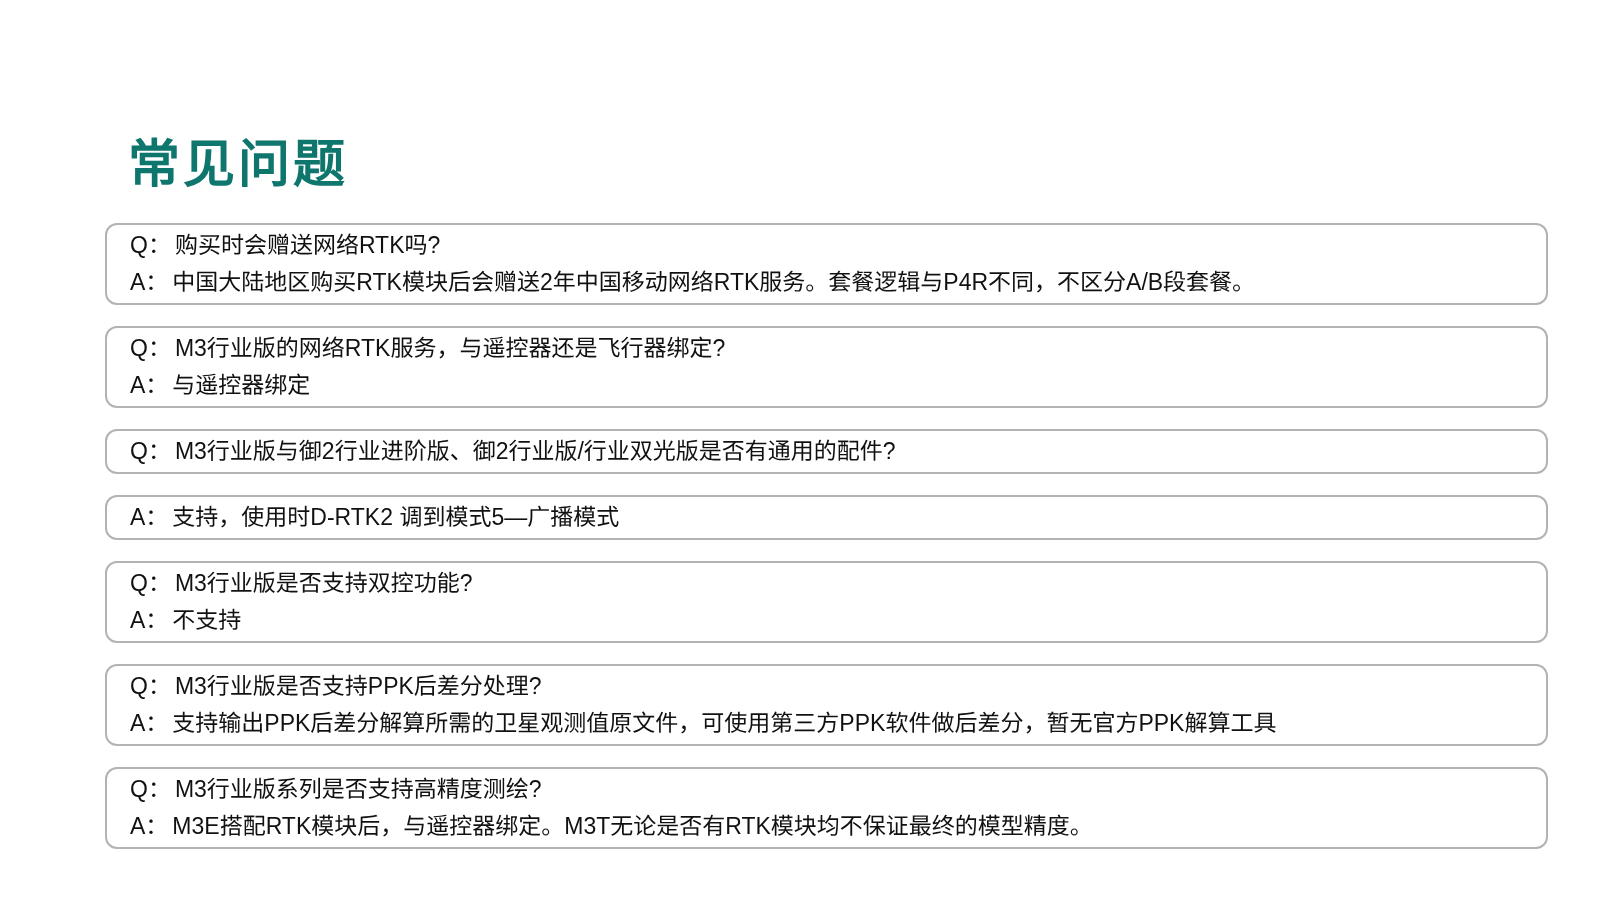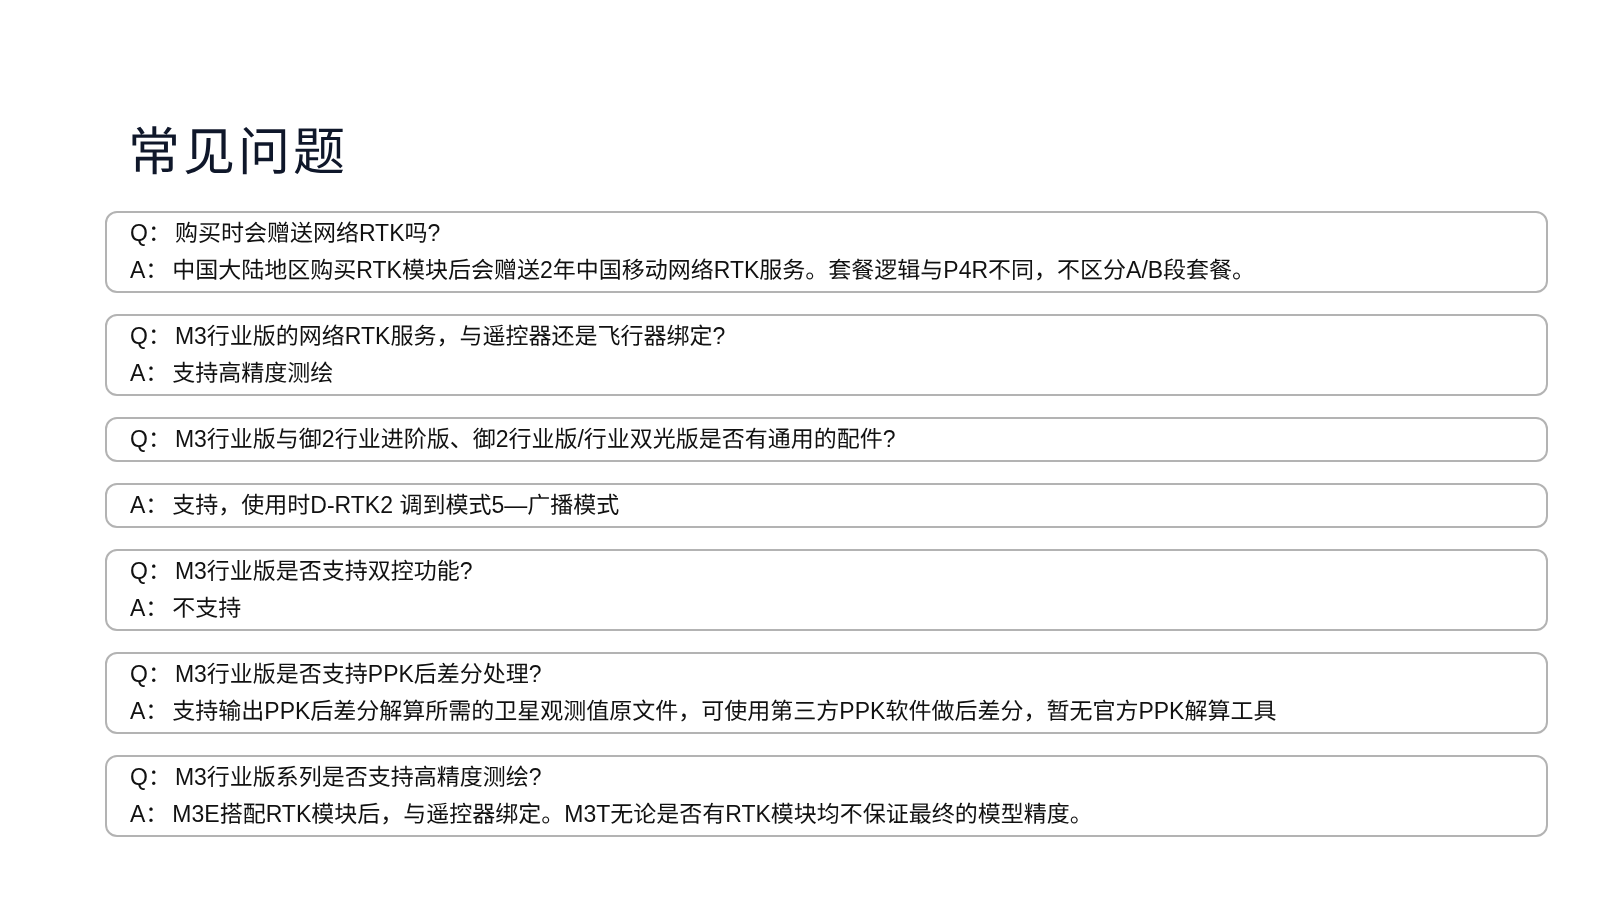--- a/index.html
+++ b/index.html
@@ -13,26 +13,26 @@
     overflow: hidden;
     font-family: "Liberation Sans", "DejaVu Sans", sans-serif;
     color: #111111;
   }
   .page {
     box-sizing: border-box;
     width: 1600px;
     padding: 120px 52px 0 105px;
   }
   .page-title {
-    margin: 4px 0 30px 23px;
+    margin: 16px 0 30px 23px;
     font-size: 52px;
     line-height: 1.1;
-    font-weight: 400;
+    font-weight: 700;
     letter-spacing: 3px;
-    color: #0f172a;
+    color: #0f766e;
   }
   .faq-box {
     box-sizing: border-box;
     border: 2px solid #b3b3b3;
     border-radius: 12px;
     padding: 2px 23px;
     margin-bottom: 21px;
     background: #ffffff;
   }
   .faq-line {
@@ -56,21 +56,21 @@
 
   <div class="faq-list">
 
     <div class="faq-box">
       <p class="faq-line"><span class="qa-prefix">Q：</span><span class="qa-text">购买时会赠送网络RTK吗?</span></p>
       <p class="faq-line"><span class="qa-prefix">A：</span><span class="qa-text">中国大陆地区购买RTK模块后会赠送2年中国移动网络RTK服务。套餐逻辑与P4R不同，不区分A/B段套餐。</span></p>
     </div>
 
     <div class="faq-box">
       <p class="faq-line"><span class="qa-prefix">Q：</span><span class="qa-text">M3行业版的网络RTK服务，与遥控器还是飞行器绑定?</span></p>
-      <p class="faq-line"><span class="qa-prefix">A：</span><span class="qa-text">支持高精度测绘</span></p>
+      <p class="faq-line"><span class="qa-prefix">A：</span><span class="qa-text">与遥控器绑定</span></p>
     </div>
 
     <div class="faq-box">
       <p class="faq-line"><span class="qa-prefix">Q：</span><span class="qa-text">M3行业版与御2行业进阶版、御2行业版/行业双光版是否有通用的配件?</span></p>
     </div>
 
     <div class="faq-box">
       <p class="faq-line"><span class="qa-prefix">A：</span><span class="qa-text">支持，使用时D-RTK2 调到模式5—广播模式</span></p>
     </div>
 

